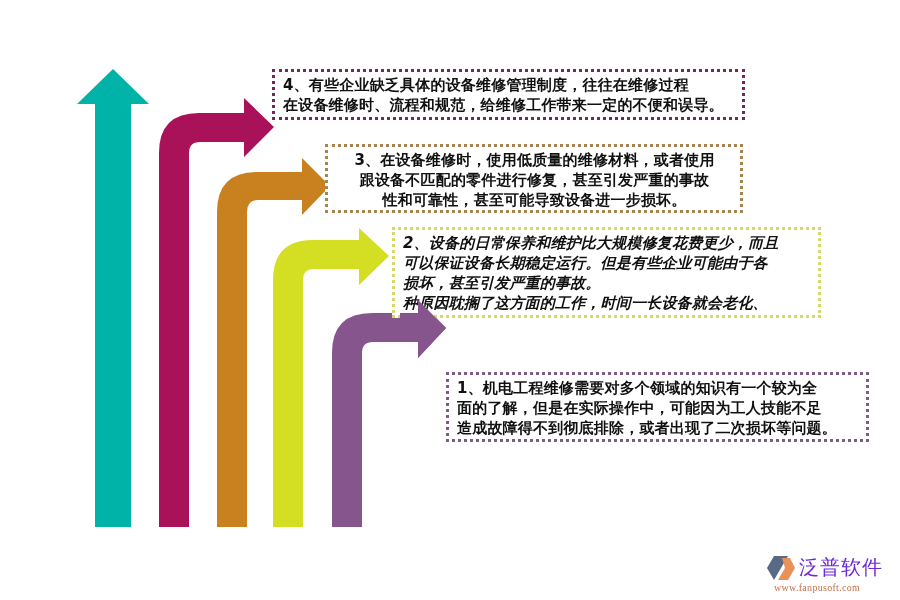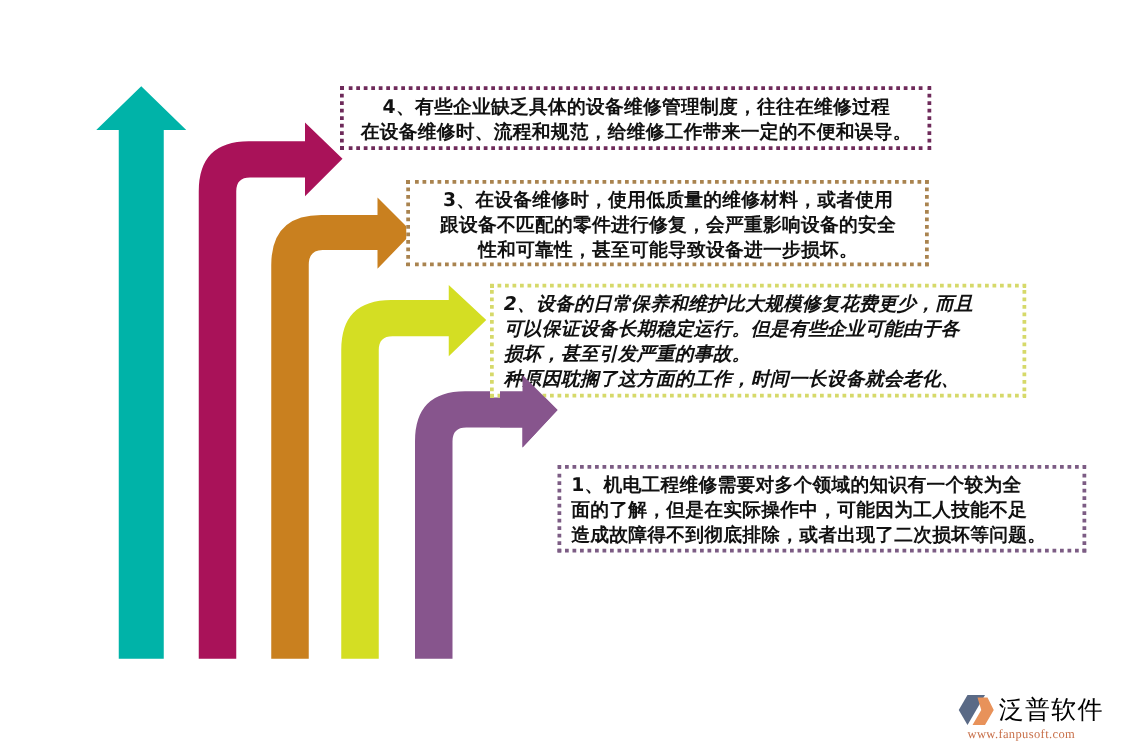--- a/index.html
+++ b/index.html
@@ -11,48 +11,48 @@
            padding: 3px 7px 0 8px; color: #111111;
            font-size: 15px; line-height: 20px; font-weight: bold; letter-spacing: 0.2px; }
     .box span { display: block; }
     #box4 { left: 272px; top: 69px; width: 473px; height: 51px; }
     #box3 { left: 325px; top: 144px; width: 418px; height: 69px; text-align: center; }
     #box2 { left: 392px; top: 227px; width: 429px; height: 91px; }
     #box1 { left: 446px; top: 348px; width: 423px; height: 70px; margin-top: 24px; }
     .logo { position: absolute; left: 766px; top: 553px; width: 130px; height: 42px; }
     .logo-mark { position: absolute; left: 0; top: 2px; width: 30px; height: 26px; }
     .logo-name { position: absolute; left: 33px; top: 0px; font-size: 20px; line-height: 28px;
-                 color: #000000; letter-spacing: 1px; font-family: "DejaVu Sans", sans-serif; }
+                 color: #6d28d9; letter-spacing: 1px; font-family: "DejaVu Sans", sans-serif; }
     .logo-url { position: absolute; left: 8px; top: 29px; font-size: 10px; line-height: 12px;
                 color: #c8704a; font-family: Liberation Serif, serif; letter-spacing: 0.3px; }
   </style>
 </head>
 <body>
 
 <svg id="arrows" viewBox="0 0 900 600" xmlns="http://www.w3.org/2000/svg">
 
   <polygon fill="#00b3a8" points="95,527 131,527 131,104 149,104 113,69 77,104 95,104"></polygon>
 
   <path fill="#a91259" d="M159,527 L159,153 Q159,113 199,113 L244,113 L244,98 L274,127 L244,157 L244,142 L200,142 Q189,142 189,153 L189,527 Z"></path>
 
   <path fill="#c9801f" d="M217,527 L217,212 Q217,172 257,172 L302,172 L302,158 L330,186 L302,215 L302,200 L258,200 Q247,200 247,212 L247,527 Z"></path>
 
   <path fill="#d4de23" d="M273,527 L273,280 Q273,240 313,240 L359,240 L359,228 L389,256 L359,285 L359,269 L314,269 Q303,269 303,280 L303,527 Z"></path>
 
   <path fill="#87558d" d="M332,527 L332,353 Q332,313 372,313 L418,313 L418,300 L446,328 L418,358 L418,342 L373,342 Q362,342 362,353 L362,527 Z"></path>
 </svg>
 
-<div class="box" id="box4" style="border-color:#6e2a5a;text-align:center;">
+<div class="box" id="box4" style="border-color:#6e2a5a;">
   <span>4、有些企业缺乏具体的设备维修管理制度，往往在维修过程</span>
   <span>在设备维修时、流程和规范，给维修工作带来一定的不便和误导。</span>
 </div>
 
 <div class="box" id="box3" style="border-color:#a9834f;">
   <span>3、在设备维修时，使用低质量的维修材料，或者使用</span>
-  <span>跟设备不匹配的零件进行修复，会严重影响设备的安全</span>
+  <span>跟设备不匹配的零件进行修复，甚至引发严重的事故</span>
   <span>性和可靠性，甚至可能导致设备进一步损坏。</span>
 </div>
 
 <div class="box" id="box2" style="border-color:#d6d96a;font-style:italic;">
   <span>2、设备的日常保养和维护比大规模修复花费更少，而且</span>
   <span>可以保证设备长期稳定运行。但是有些企业可能由于各</span>
   <span>损坏，甚至引发严重的事故。</span>
   <span>种原因耽搁了这方面的工作，时间一长设备就会老化、</span>
 </div>
 

